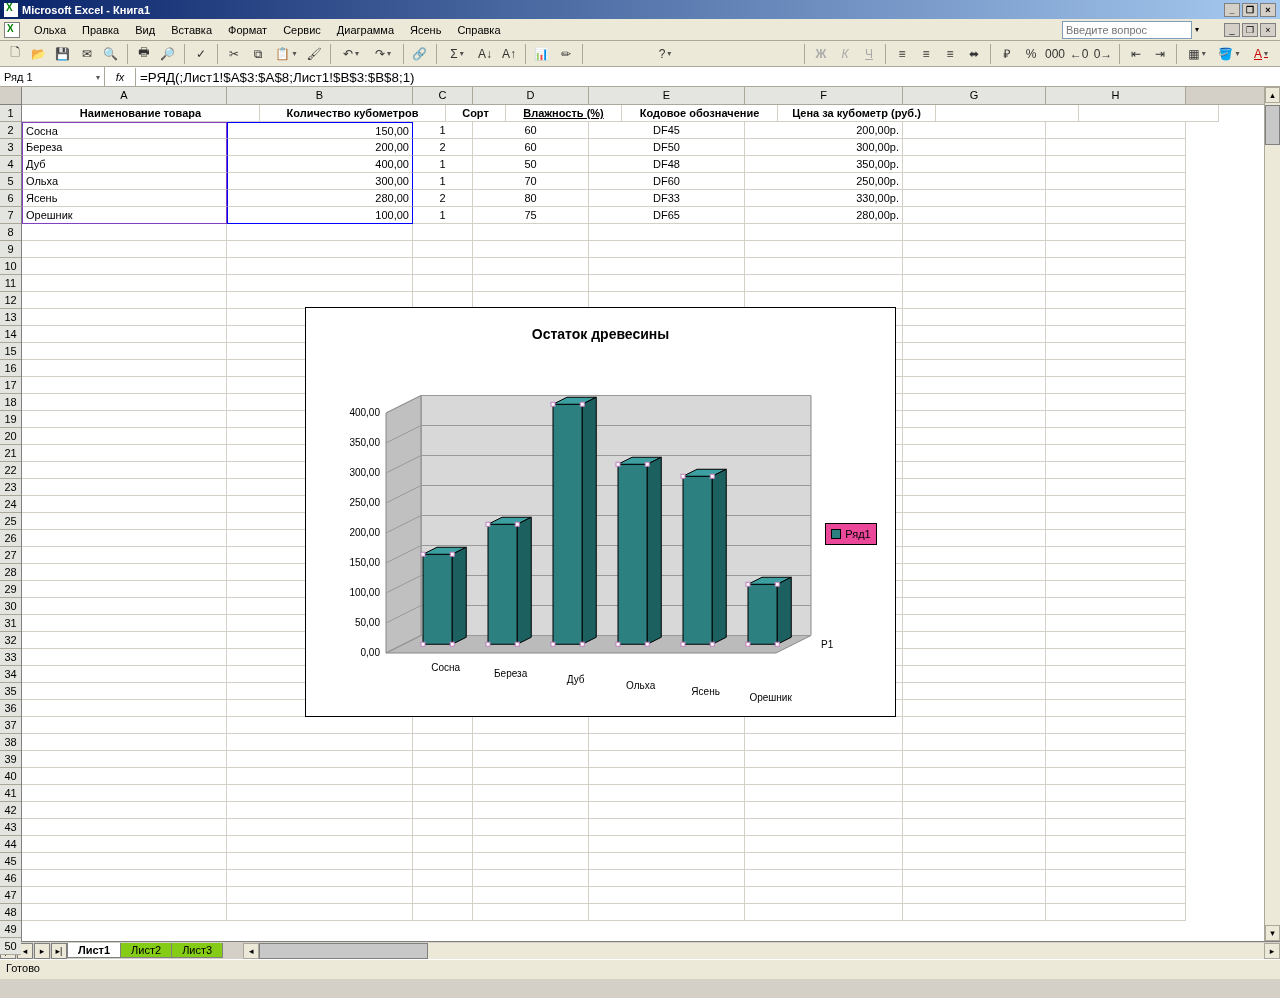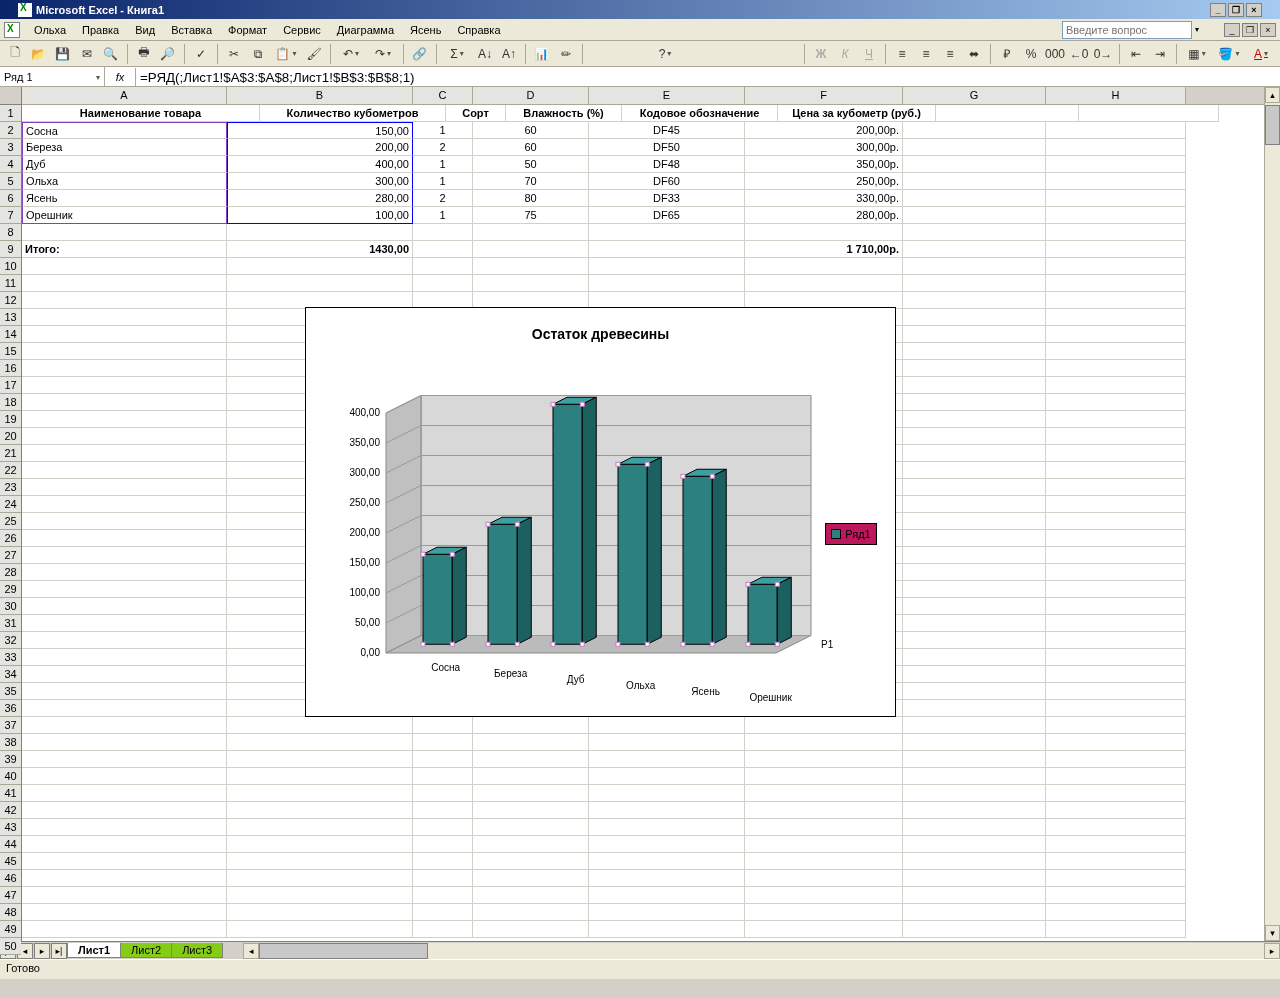--- a/index.html
+++ b/index.html
@@ -1,17 +1,17 @@
 <!DOCTYPE html>
 <html><head>
 <meta charset="utf-8">
 <style>
 * { box-sizing: border-box; margin: 0; padding: 0; font-family: Tahoma, Arial, sans-serif; }
 body { background: #d4d0c8; width: 1280px; height: 998px; overflow: hidden; font-size: 11px; }
-.titlebar { background: linear-gradient(to right, #0a246a, #a6caf0); color: #fff; height: 19px; display: flex; align-items: center; padding: 0 18px; font-size: 11px; font-weight: bold; }
+.titlebar { background: linear-gradient(to right, #0a246a, #a6caf0); color: #fff; height: 19px; display: flex; align-items: center; padding: 0 4px; font-size: 11px; font-weight: bold; }
 .titlebar .icon { width: 14px; height: 14px; margin-right: 4px; background: #fff; display: inline-block; position: relative; }
 .titlebar .icon::after { content:"X"; color:#008000; font-size:10px; position:absolute; top:-1px; left:2px; font-weight:bold;}
 .titlebar .spacer { flex: 1; }
 .winbtn { width: 16px; height: 14px; background: #d4d0c8; border: 1px solid #808080; margin-left: 2px; font-size: 9px; text-align:center; line-height:12px; color:#000; }
 .menubar { background: #ece9d8; height: 22px; display: flex; align-items: center; padding: 0 4px; border-bottom: 1px solid #aca899; }
 .menubar .app-icon { width:16px; height:16px; margin-right:6px; background:#fff; border:1px solid #808080; position:relative;}
 .menubar .app-icon::after { content:"X"; color:#008000; font-size:10px; position:absolute; top:0px; left:2px; font-weight:bold;}
 .menu-item { padding: 3px 8px; cursor: default; }
 .menu-item u { text-decoration: underline; }
 .menubar .spacer { flex:1; }
@@ -33,21 +33,21 @@
 .col-h { border-right:1px solid #aca899; text-align:center; font-size:11px; line-height:17px; background:#e4e4e0;}
 .row-h { height:17px; border-bottom:1px solid #aca899; text-align:center; font-size:11px; line-height:16px; background:#e4e4e0;}
 .grid { position:absolute; left:22px; top:18px; right:16px; bottom:0; overflow:hidden;}
 .cells-row { display:flex; height:17px; }
 .cell { border-right:1px solid #d4d0c8; border-bottom:1px solid #d4d0c8; padding:0 3px; font-size:11px; line-height:16px; white-space:nowrap; overflow:visible; }
 .cell.b { font-weight:bold; }
 .cell.c { text-align:center; }
 .cell.r { text-align:right; }
 .chart { position:absolute; left:305px; top:220px; width:591px; height:410px; background:#fff; border:1px solid #000;}
 .chart-title { text-align:center; font-weight:bold; font-size:14px; padding-top:18px;}
-.legend { position:absolute; right:18px; top:215px; width:52px; height:22px; border:1px solid #000; background:#be185d; display:flex; align-items:center; justify-content:center; gap:4px; font-size:11px;}
+.legend { position:absolute; right:18px; top:215px; width:52px; height:22px; border:1px solid #000; background:#ec4899; display:flex; align-items:center; justify-content:center; gap:4px; font-size:11px;}
 .legend .sw { width:10px; height:10px; background:#2d8080; border:1px solid #000;}
 .vscroll { position:absolute; right:0; top:0; bottom:0; width:16px; background:#ece9d8; border-left:1px solid #aca899;}
 .btn-scroll { height:16px; background:#ece9d8; border:1px solid #aca899; text-align:center; font-size:9px; line-height:14px;}
 .sheet-tabs { height:18px; background:#d4d0c8; display:flex; align-items:center; border-top:1px solid #808080; font-size:11px;}
 .nav-btn { width:16px; height:16px; border:1px solid #808080; background:#ece9d8; text-align:center; font-size:9px; line-height:14px; margin-right:1px;}
 .tab { padding:1px 10px; background:#fff; border:1px solid #808080; border-top:none; margin-left:-1px;}
 .tab.active { background:#fff; font-weight:bold;}
 .tab.inactive { background:#84cc16; }
 .hscroll { flex:1; height:16px; background:#ece9d8; margin-left:10px; display:flex;}
 .status-bar { height:20px; background:#ece9d8; border-top:1px solid #fff; padding:2px 6px; font-size:11px;}
@@ -211,21 +211,21 @@
       <div class="row-h">47</div>
       <div class="row-h">48</div>
       <div class="row-h">49</div>
       <div class="row-h">50</div>
     </div>
   <div class="grid" id="grid">
       <div class="cells-row">
         <div class="cell b c" style="width: 238px;">Наименование товара</div>
         <div class="cell b c" style="width: 186px;">Количество кубометров</div>
         <div class="cell b c" style="width: 60px;">Сорт</div>
-        <div class="cell b c" style="width: 116px;">Влажность (%)</div>
+        <div class="cell b c" style="width: 116px; text-decoration: underline;">Влажность (%)</div>
         <div class="cell b c" style="width: 156px;">Кодовое обозначение</div>
         <div class="cell b c" style="width: 158px;">Цена за кубометр (руб.)</div>
         <div class="cell" style="width: 143px;"></div>
         <div class="cell" style="width: 140px;"></div>
       </div>
       <div class="cells-row">
         <div class="cell" style="width: 205px; border-left: 1px solid rgb(128, 64, 192); border-right: 1px solid rgb(128, 64, 192); border-top: 1px solid rgb(128, 64, 192);">Сосна</div>
         <div class="cell r" style="width: 186px; border-left: 1px solid rgb(0, 0, 255); border-right: 1px solid rgb(0, 0, 255); border-top: 1px solid rgb(0, 0, 255);">150,00</div>
         <div class="cell c" style="width: 60px;">1</div>
         <div class="cell c" style="width: 116px;">60</div>
@@ -284,30 +284,20 @@
         <div class="cell" style="width: 143px;"></div>
         <div class="cell" style="width: 140px;"></div>
       </div>
       <div class="cells-row">
         <div class="cell" style="width: 205px;"></div>
         <div class="cell" style="width: 186px;"></div>
         <div class="cell" style="width: 60px;"></div>
         <div class="cell" style="width: 116px;"></div>
         <div class="cell" style="width: 156px;"></div>
         <div class="cell" style="width: 158px;"></div>
-        <div class="cell" style="width: 143px;"></div>
-        <div class="cell" style="width: 140px;"></div>
-      </div>
-      <div class="cells-row">
-        <div class="cell b" style="width: 205px;">Итого:</div>
-        <div class="cell b r" style="width: 186px;">1430,00</div>
-        <div class="cell" style="width: 60px;"></div>
-        <div class="cell" style="width: 116px;"></div>
-        <div class="cell" style="width: 156px;"></div>
-        <div class="cell b r" style="width: 158px;">1 710,00р.</div>
         <div class="cell" style="width: 143px;"></div>
         <div class="cell" style="width: 140px;"></div>
       </div>
       <div class="cells-row">
         <div class="cell" style="width: 205px;"></div>
         <div class="cell" style="width: 186px;"></div>
         <div class="cell" style="width: 60px;"></div>
         <div class="cell" style="width: 116px;"></div>
         <div class="cell" style="width: 156px;"></div>
         <div class="cell" style="width: 158px;"></div>

